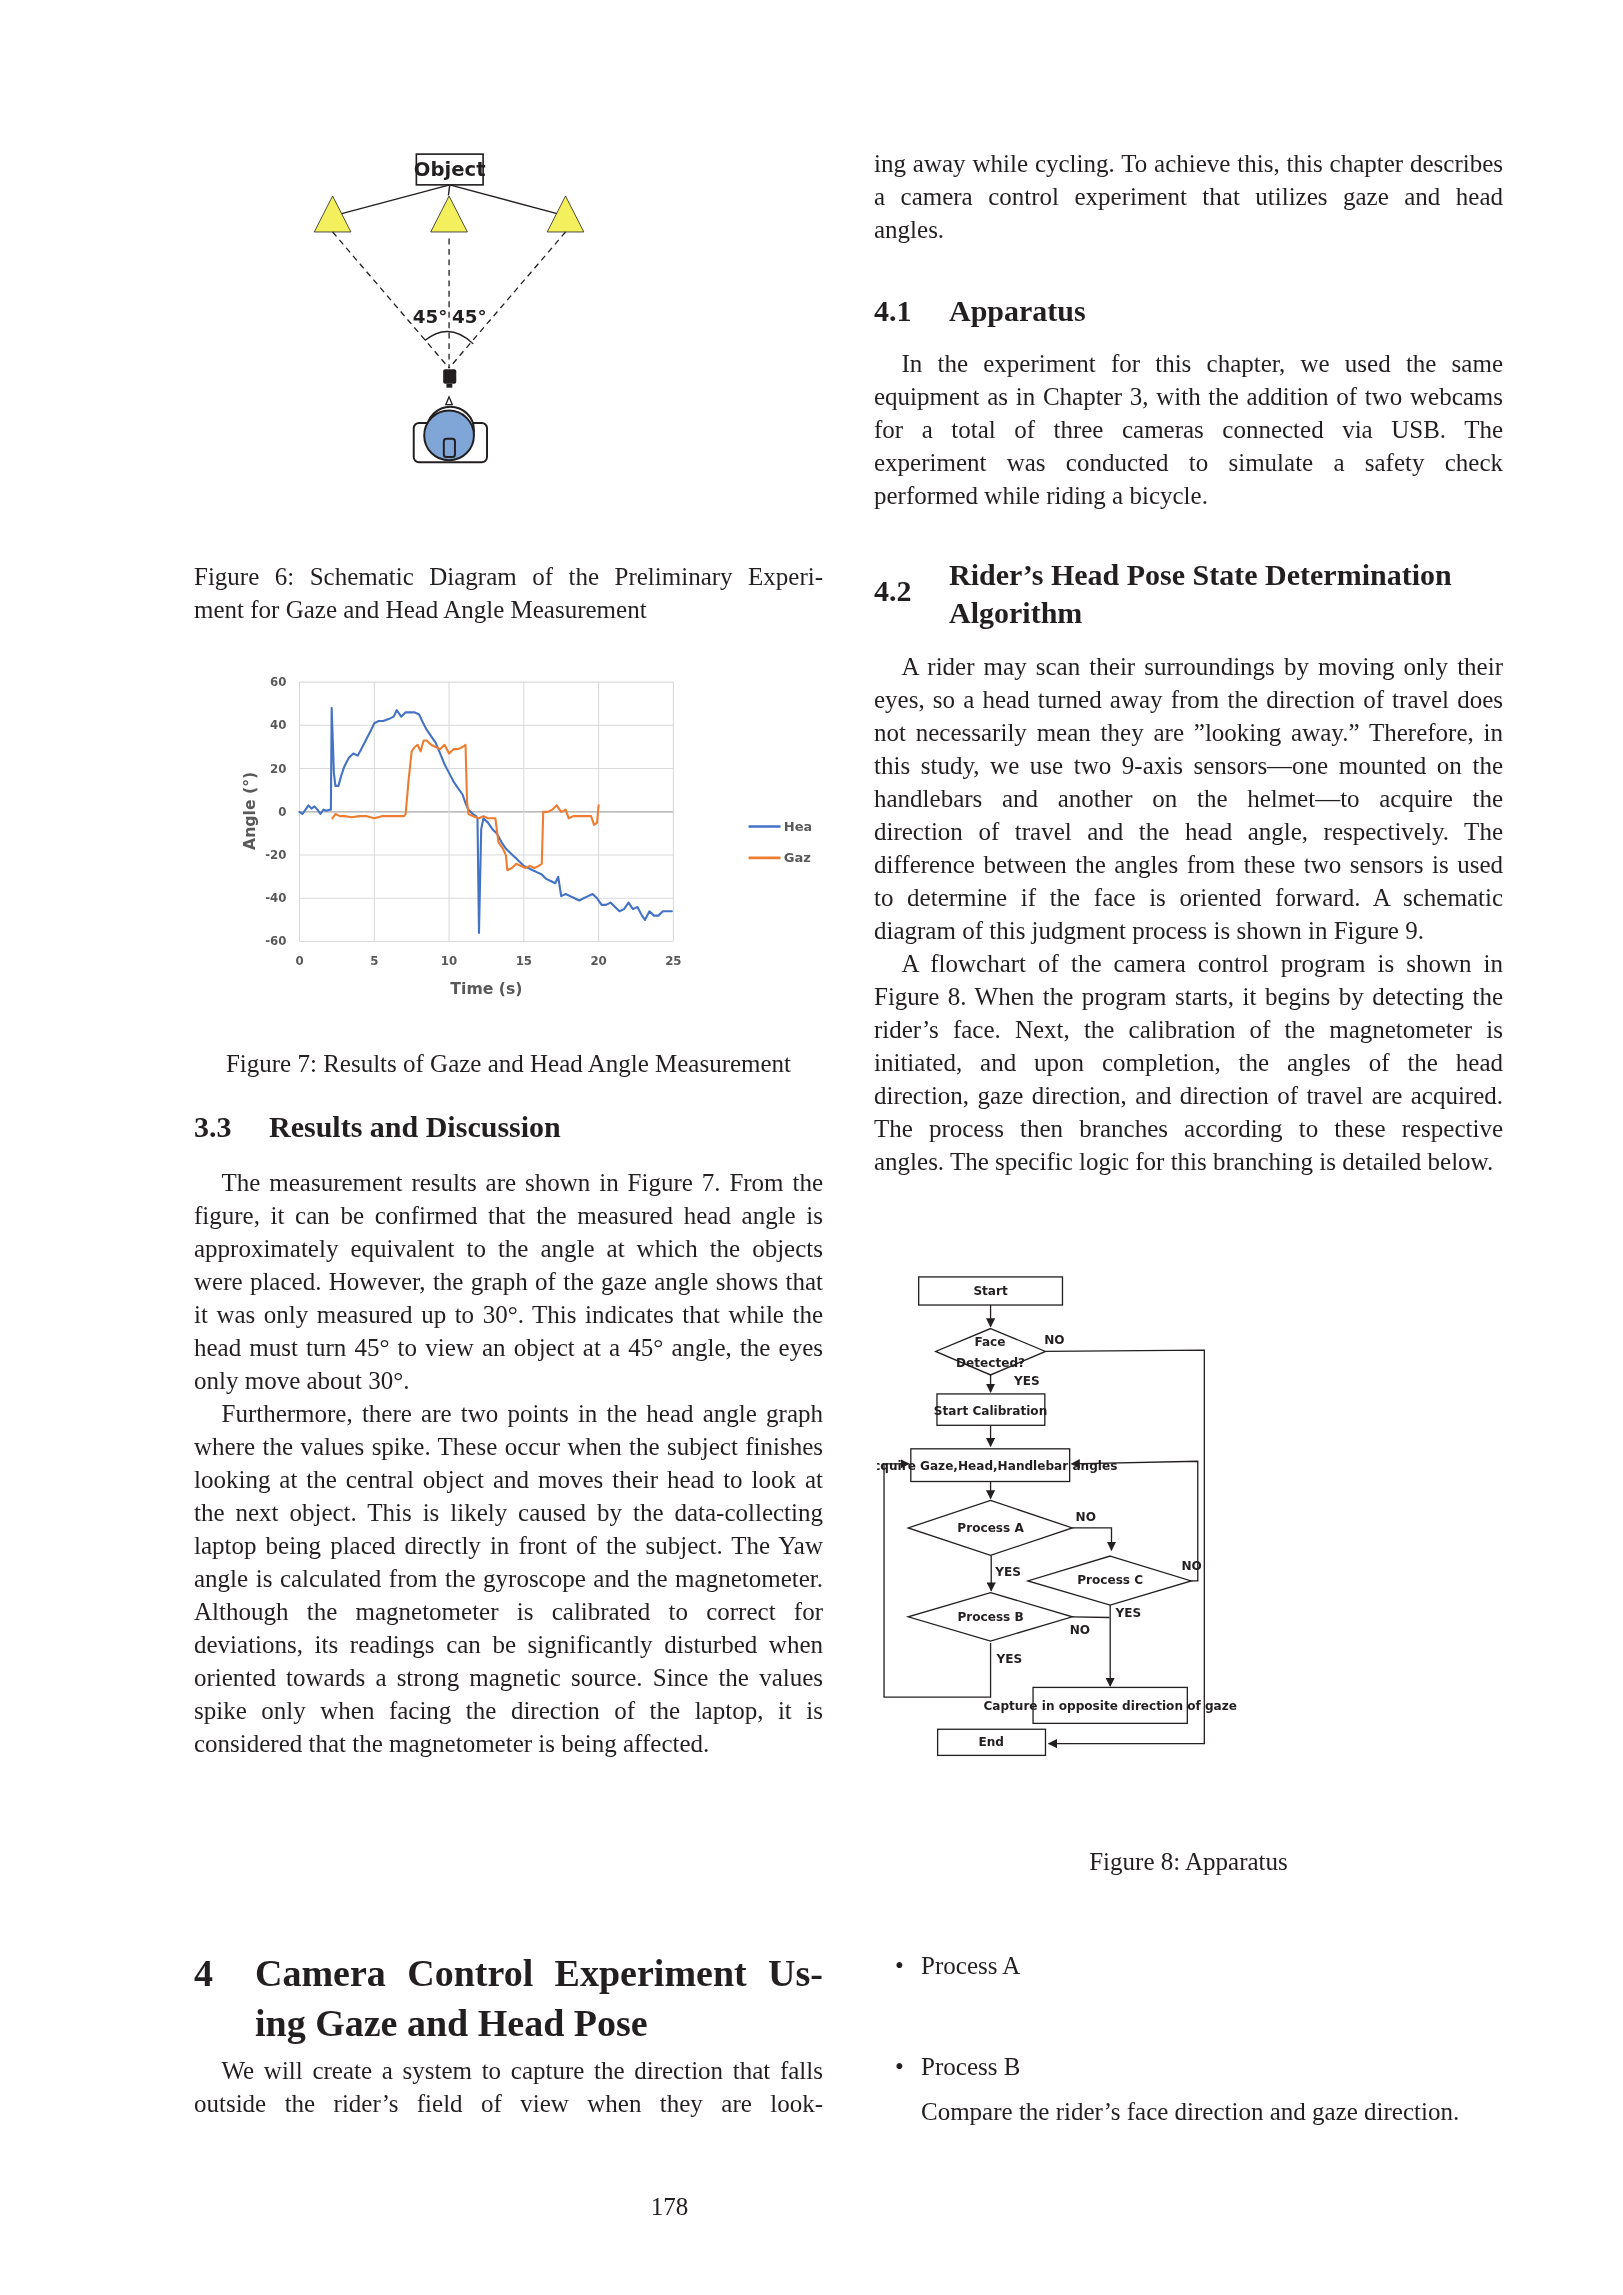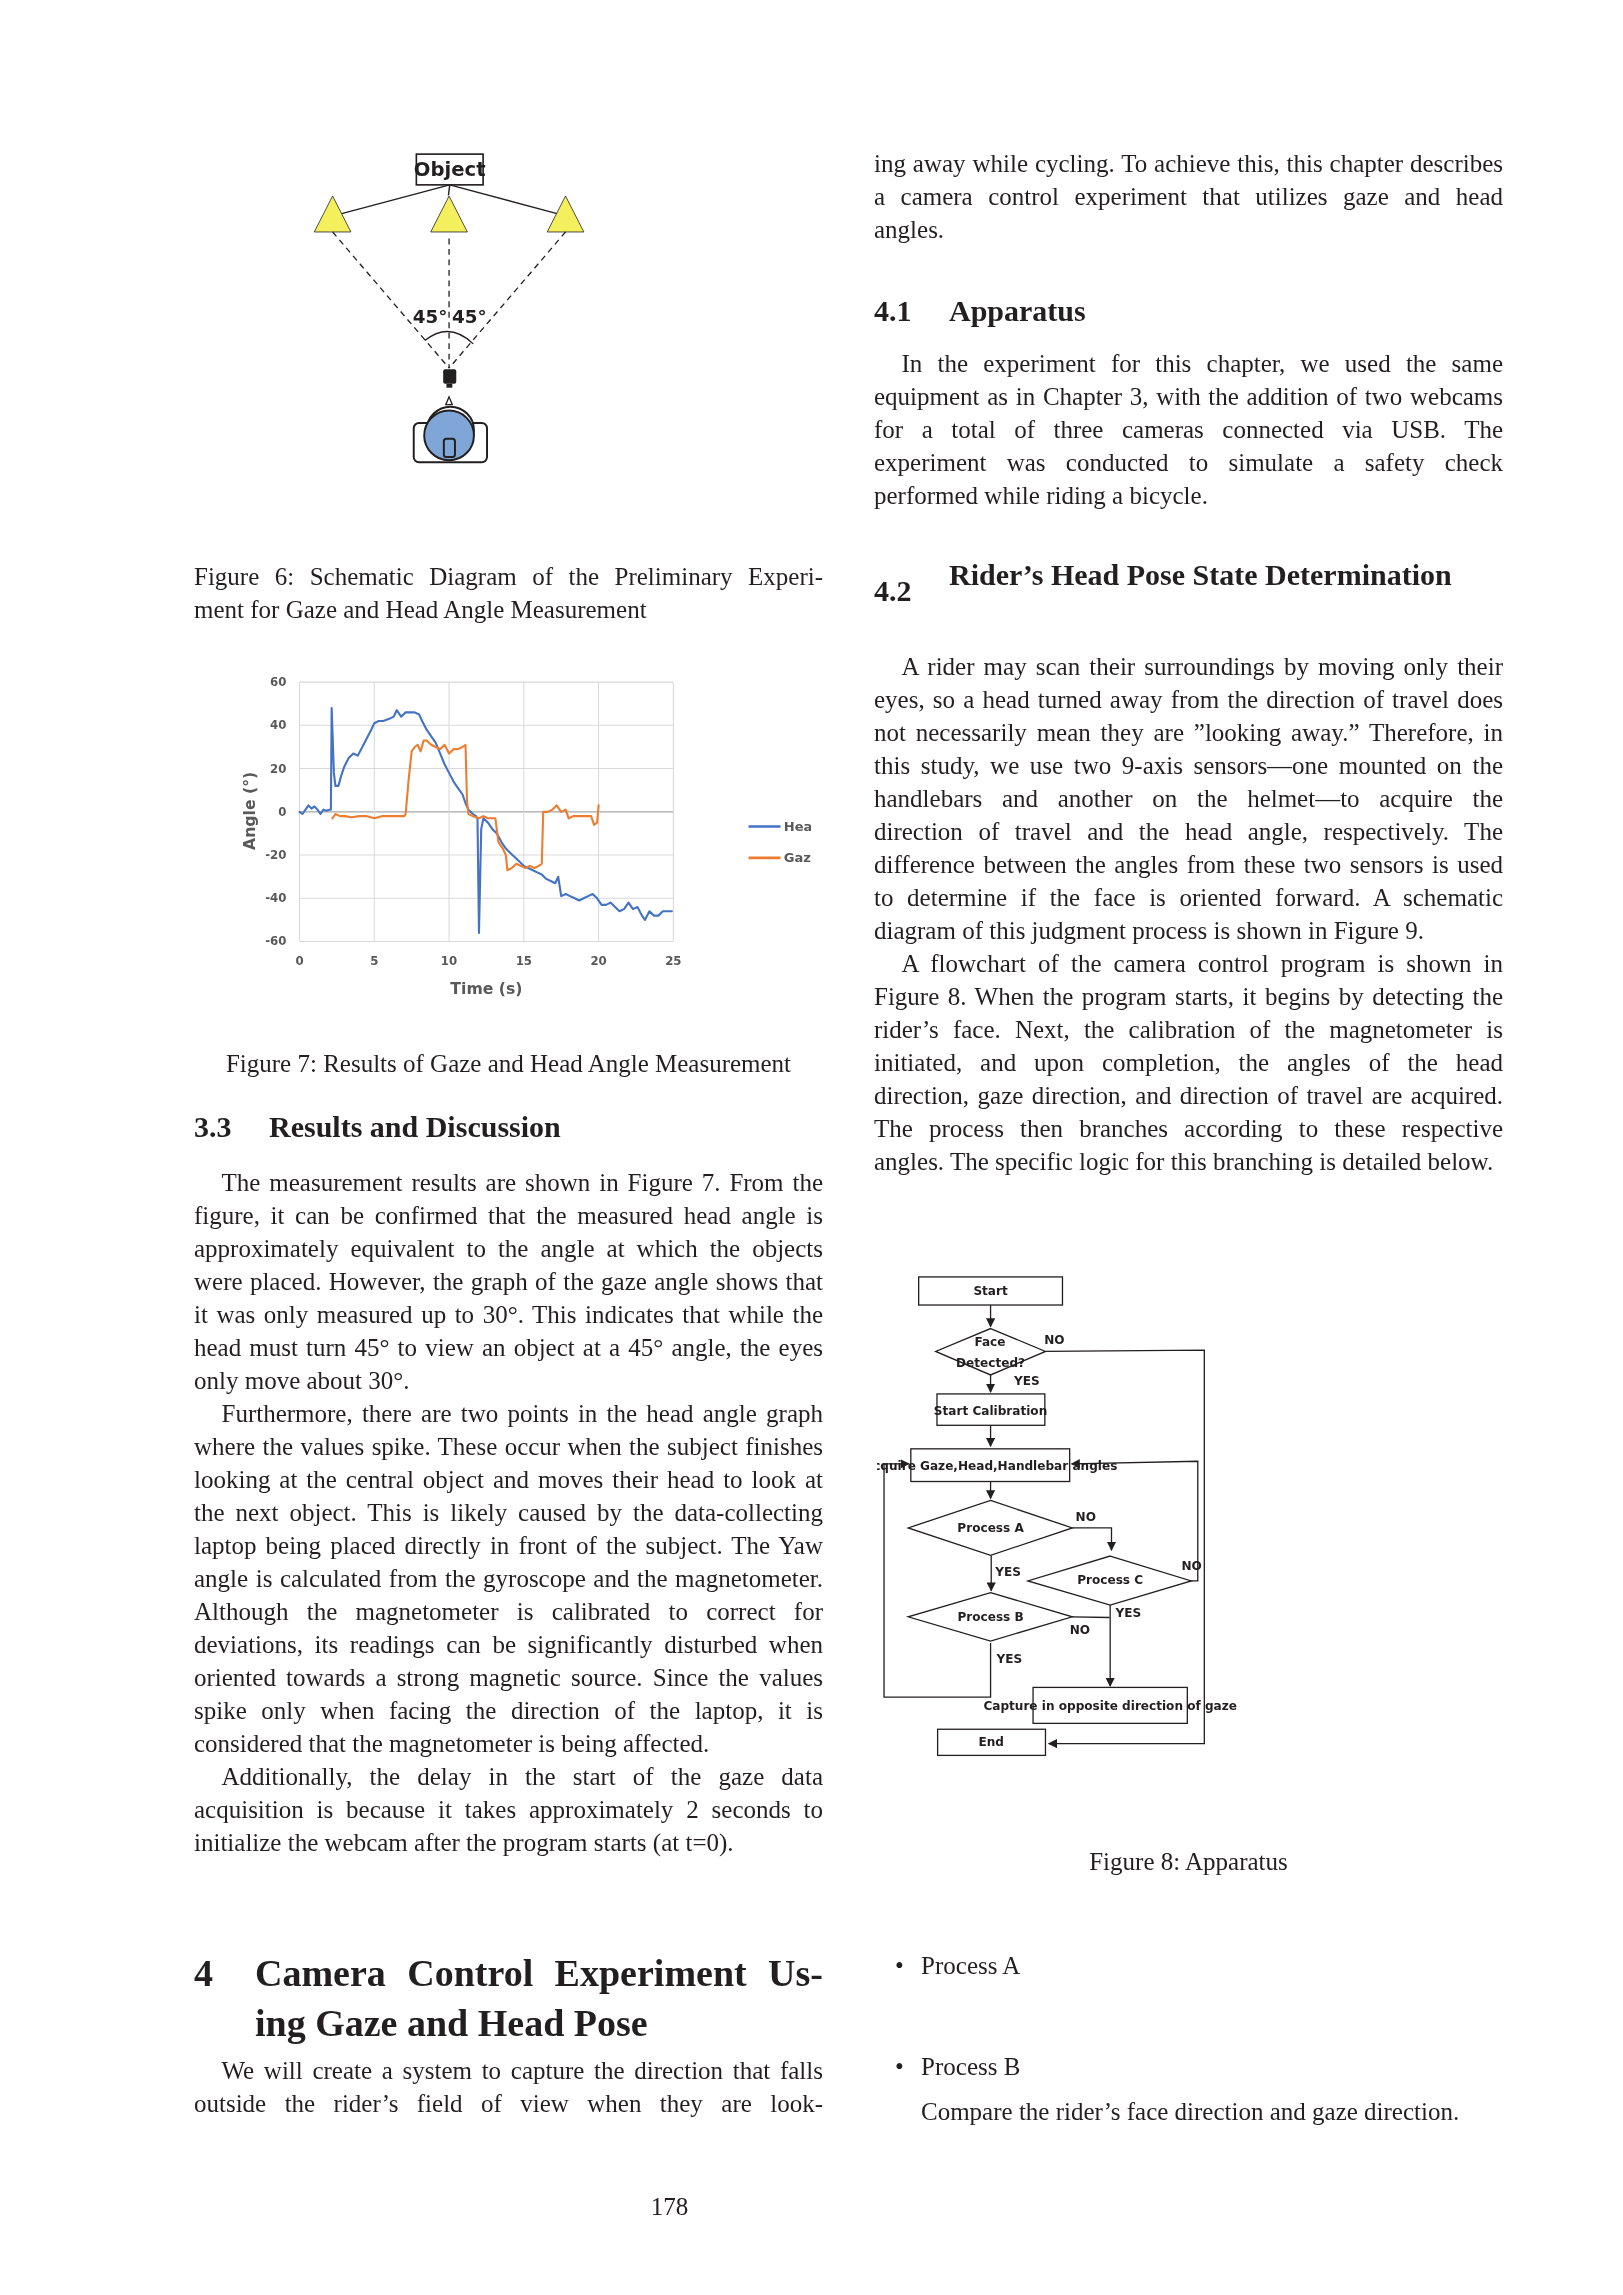--- a/index.html
+++ b/index.html
@@ -112,21 +112,20 @@
   <span>Figure 7: Results of Gaze and Head Angle Measurement</span>
 </div>
 
 <div class="abs h2 col-left" style="top:1108px;">
   <span class="secnum" style="width:75px;">3.3</span><span>Results and Discussion</span>
 </div>
 
 <div class="abs body-text col-left" style="top:1166px;">
   <p>The measurement results are shown in Figure 7.  From the figure, it can be confirmed that the measured head angle is approximately equivalent to the angle at which the objects were placed. However, the graph of the gaze angle shows that it was only measured up to 30°. This indicates that while the head must turn 45° to view an object at a 45° angle, the eyes only move about 30°.</p>
   <p>Furthermore, there are two points in the head angle graph where the values spike. These occur when the subject finishes looking at the central object and moves their head to look at the next object. This is likely caused by the data-collecting laptop being placed directly in front of the subject.  The Yaw angle is calculated from the gyroscope and the magnetometer. Although the magnetometer is calibrated to correct for deviations, its readings can be significantly disturbed when oriented towards a strong magnetic source. Since the values spike only when facing the direction of the laptop, it is considered that the magnetometer is being affected.</p>
-  <p>Additionally, the delay in the start of the gaze data acquisition is because it takes approximately 2 seconds to initialize the webcam after the program starts (at t=0).</p>
 </div>
 
 <div class="abs h1 col-left" style="top:1948px;">
   <div style="position:relative; padding-left:61px;">
     <span style="position:absolute; left:0; top:0;">4</span>
     <div style="text-align:justify; text-align-last:justify;">Camera Control Experiment Us-</div>
     <div>ing Gaze and Head Pose</div>
   </div>
 </div>
 
@@ -143,20 +142,21 @@
 </div>
 
 <div class="abs body-text col-right" style="top:347px;">
   <p>In the experiment for this chapter, we used the same equipment as in Chapter 3, with the addition of two webcams for a total of three cameras connected via USB. The experiment was conducted to simulate a safety check performed while riding a bicycle.</p>
 </div>
 
 <div class="abs h2 col-right" style="top:556px;">
   <div style="position:relative; padding-left:75px;">
     <span style="position:absolute; left:0; top:16px;">4.2</span>
     <div>Rider’s Head Pose State Determination</div>
+    <div>Algorithm</div>
   </div>
 </div>
 
 <div class="abs body-text col-right" style="top:650px;">
   <p>A rider may scan their surroundings by moving only their eyes, so a head turned away from the direction of travel does not necessarily mean they are ”looking away.” Therefore, in this study, we use two 9-axis sensors—one mounted on the handlebars and another on the helmet—to acquire the direction of travel and the head angle, respectively.  The difference between the angles from these two sensors is used to determine if the face is oriented forward. A schematic diagram of this judgment process is shown in Figure 9.</p>
   <p>A flowchart of the camera control program is shown in Figure 8.  When the program starts, it begins by detecting the rider’s face. Next, the calibration of the magnetometer is initiated, and upon completion, the angles of the head direction, gaze direction, and direction of travel are acquired.  The process then branches according to these respective angles.  The specific logic for this branching is detailed below.</p>
 </div>
 
 <svg class="abs sans" style="left:877px; top:1256px;" width="720" height="536" viewBox="0 0 1100 820">
   <defs>

